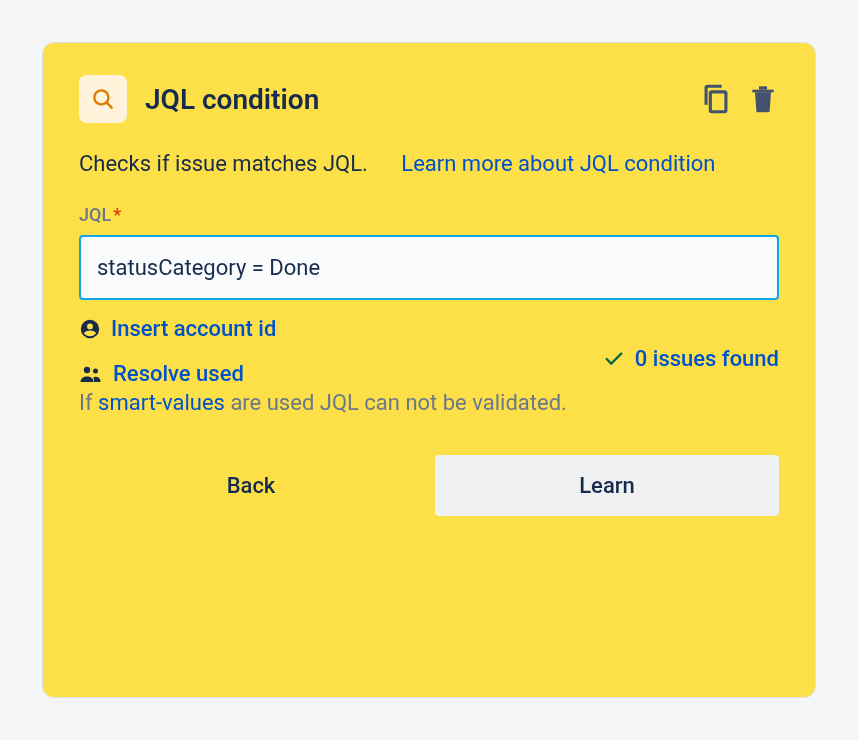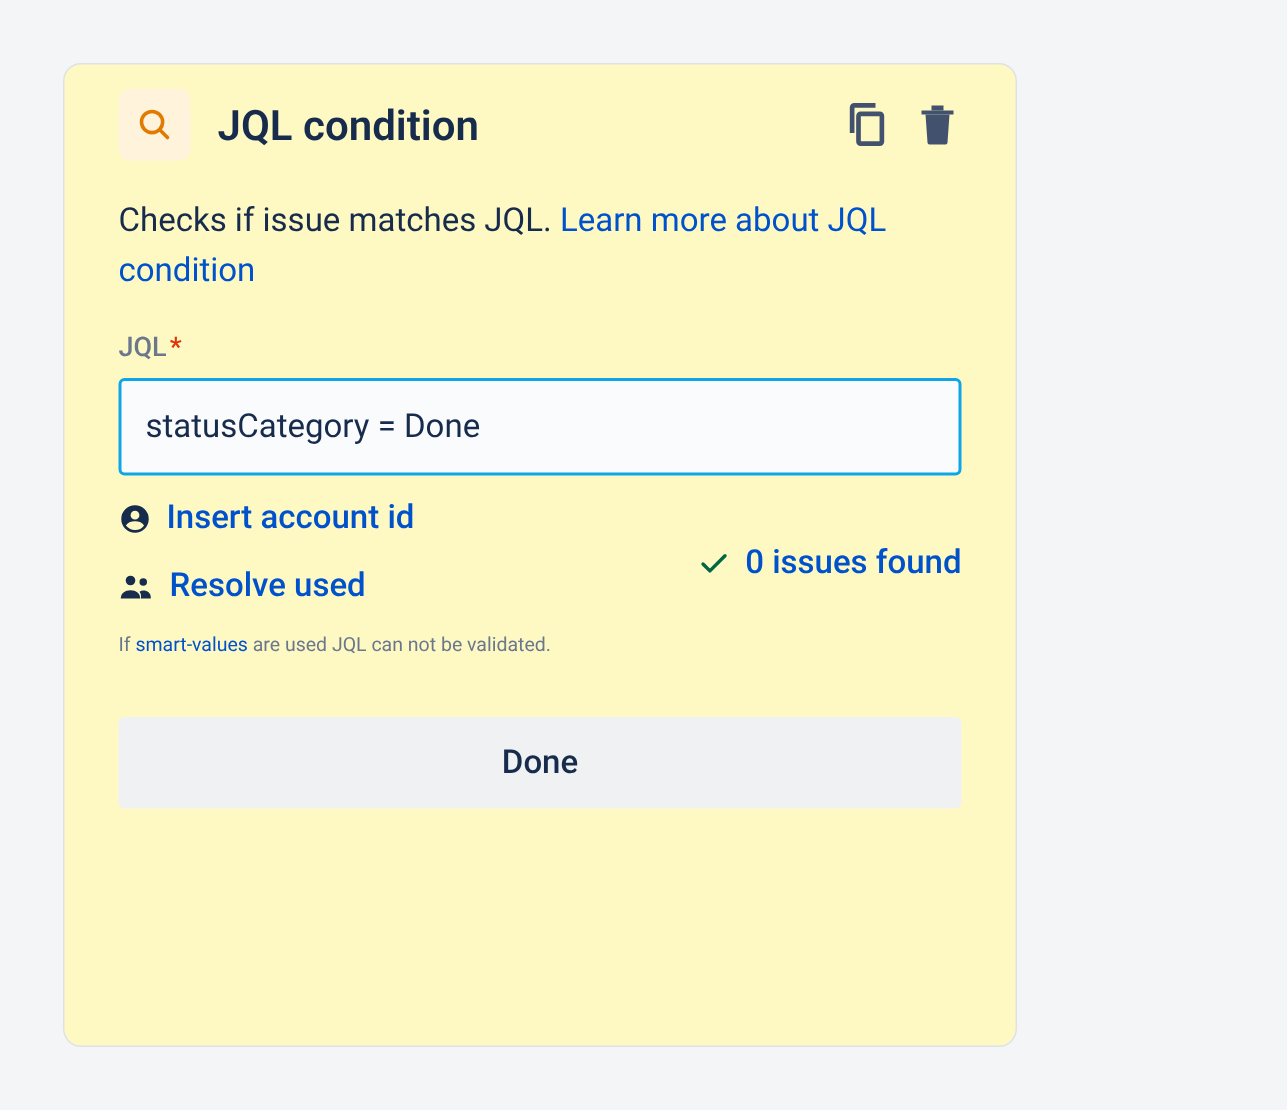--- a/index.html
+++ b/index.html
@@ -8,25 +8,25 @@
       padding: 0;
     }
     body {
       font-family: -apple-system, BlinkMacSystemFont, "Segoe UI", Roboto, Helvetica, Arial, sans-serif;
       background: #f4f5f7;
       width: 858px;
       height: 740px;
       padding: 42px;
     }
     .panel {
-      background: #fef9c3;
+      background: #fde047;
       border: 1px solid #dfe1e6;
       border-radius: 12px;
-      padding: 16px 36px;
-      width: 636px;
+      padding: 32px 36px;
+      width: 774px;
       height: 656px;
       position: relative;
     }
     .header {
       display: flex;
       align-items: center;
       justify-content: space-between;
       margin-bottom: 24px;
     }
     .header-left {
@@ -58,20 +58,21 @@
     }
     .description {
       font-size: 22px;
       color: #172b4d;
       line-height: 1.5;
       margin-bottom: 24px;
     }
     .description a {
       color: #0052cc;
       text-decoration: none;
+      margin-left: 28px;
     }
     .field-label {
       font-size: 18px;
       color: #6b778c;
       font-weight: 500;
       margin-bottom: 10px;
     }
     .required {
       color: #de350b;
       margin-left: 2px;
@@ -84,21 +85,21 @@
       font-size: 22px;
       color: #172b4d;
       font-family: inherit;
       background: #fafbfc;
       margin-bottom: 16px;
     }
     .helpers-row {
       display: flex;
       justify-content: space-between;
       align-items: flex-start;
-      margin-bottom: 20px;
+      margin-bottom: 4px;
     }
     .helpers-left {
       display: flex;
       flex-direction: column;
       gap: 20px;
     }
     .helper-link {
       display: flex;
       align-items: center;
       gap: 10px;
@@ -117,21 +118,21 @@
       gap: 10px;
       color: #0052cc;
       font-size: 22px;
       font-weight: 500;
       margin-top: 30px;
     }
     .issues-found svg {
       flex-shrink: 0;
     }
     .note {
-      font-size: 13px;
+      font-size: 22px;
       color: #6b778c;
       margin-bottom: 40px;
     }
     .note a {
       color: #0052cc;
       text-decoration: none;
     }
     .footer {
       display: flex;
       gap: 12px;
@@ -217,16 +218,17 @@
       </svg>
       <span>0 issues found</span>
     </div>
   </div>
 
   <p class="note">
     <span>If </span><a href="#">smart-values</a><span> are used JQL can not be validated.</span>
   </p>
 
   <div class="footer">
-    <button class="btn btn-next">Done</button>
+    <button class="btn btn-back">Back</button>
+    <button class="btn btn-next">Learn</button>
   </div>
 
 </div>
 
 </body></html>

